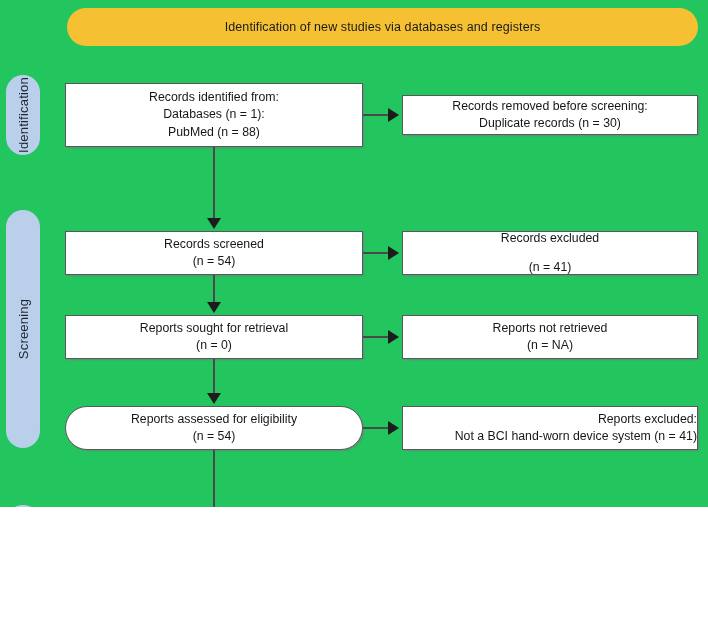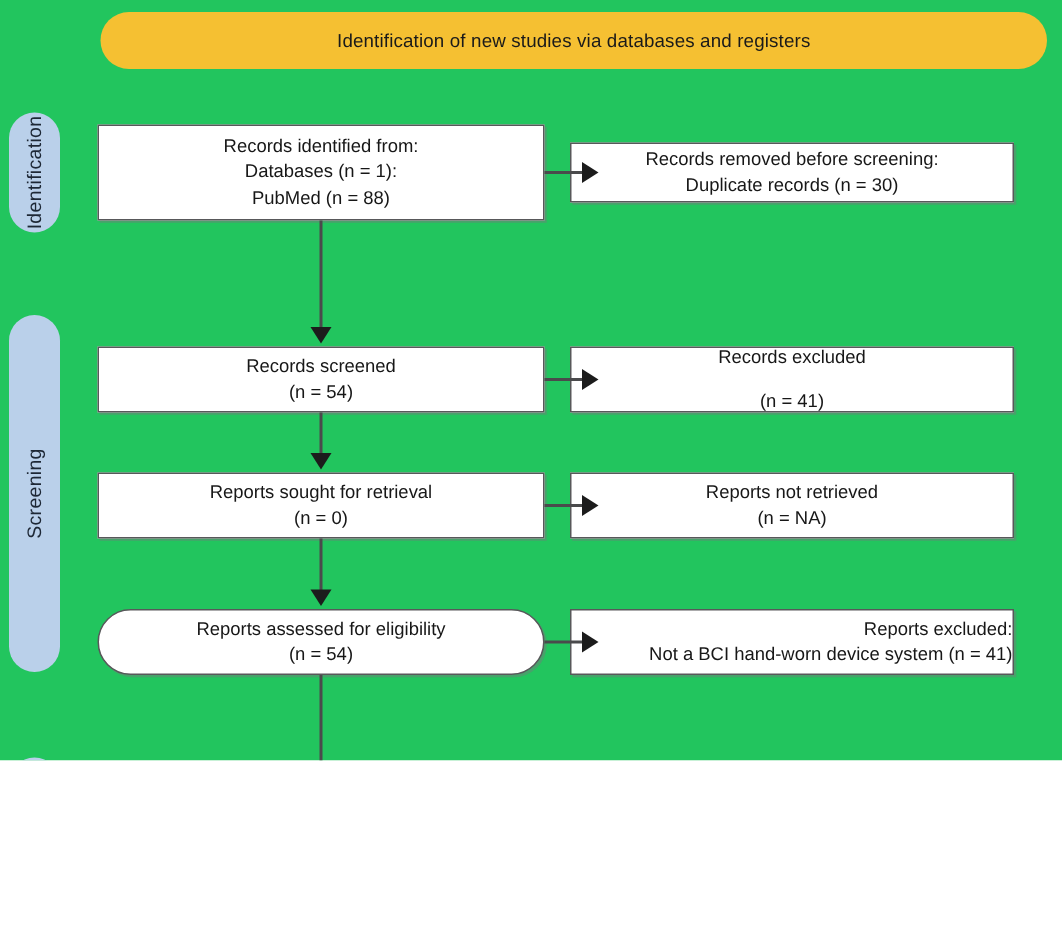--- a/index.html
+++ b/index.html
@@ -80,21 +80,21 @@
     font-size: 12.3px;
     color: #171717;
     line-height: 1.42;
     text-align: center;
     white-space: nowrap;
   }
 
   
   .col-left  { left: 65px;  width: 298px; }
   
-  .col-right { left: 380px; width: 296px; }
+  .col-right { left: 402px; width: 296px; }
 
   #box-identified      { top: 83px;  height: 64px; }
   #box-removed         { top: 95px;  height: 40px; }
   #box-screened        { top: 231px; height: 44px; }
   #box-excluded        { top: 231px; height: 44px; gap: 12px; }
   #box-sought          { top: 315px; height: 44px; }
   #box-notretrieved    { top: 315px; height: 44px; }
   #box-assessed        { top: 406px; height: 44px; border-radius: 22px; }
   #box-repexcluded     { top: 406px; height: 44px; align-items: flex-end; }
   #box-included        { top: 527px; height: 63px; }

